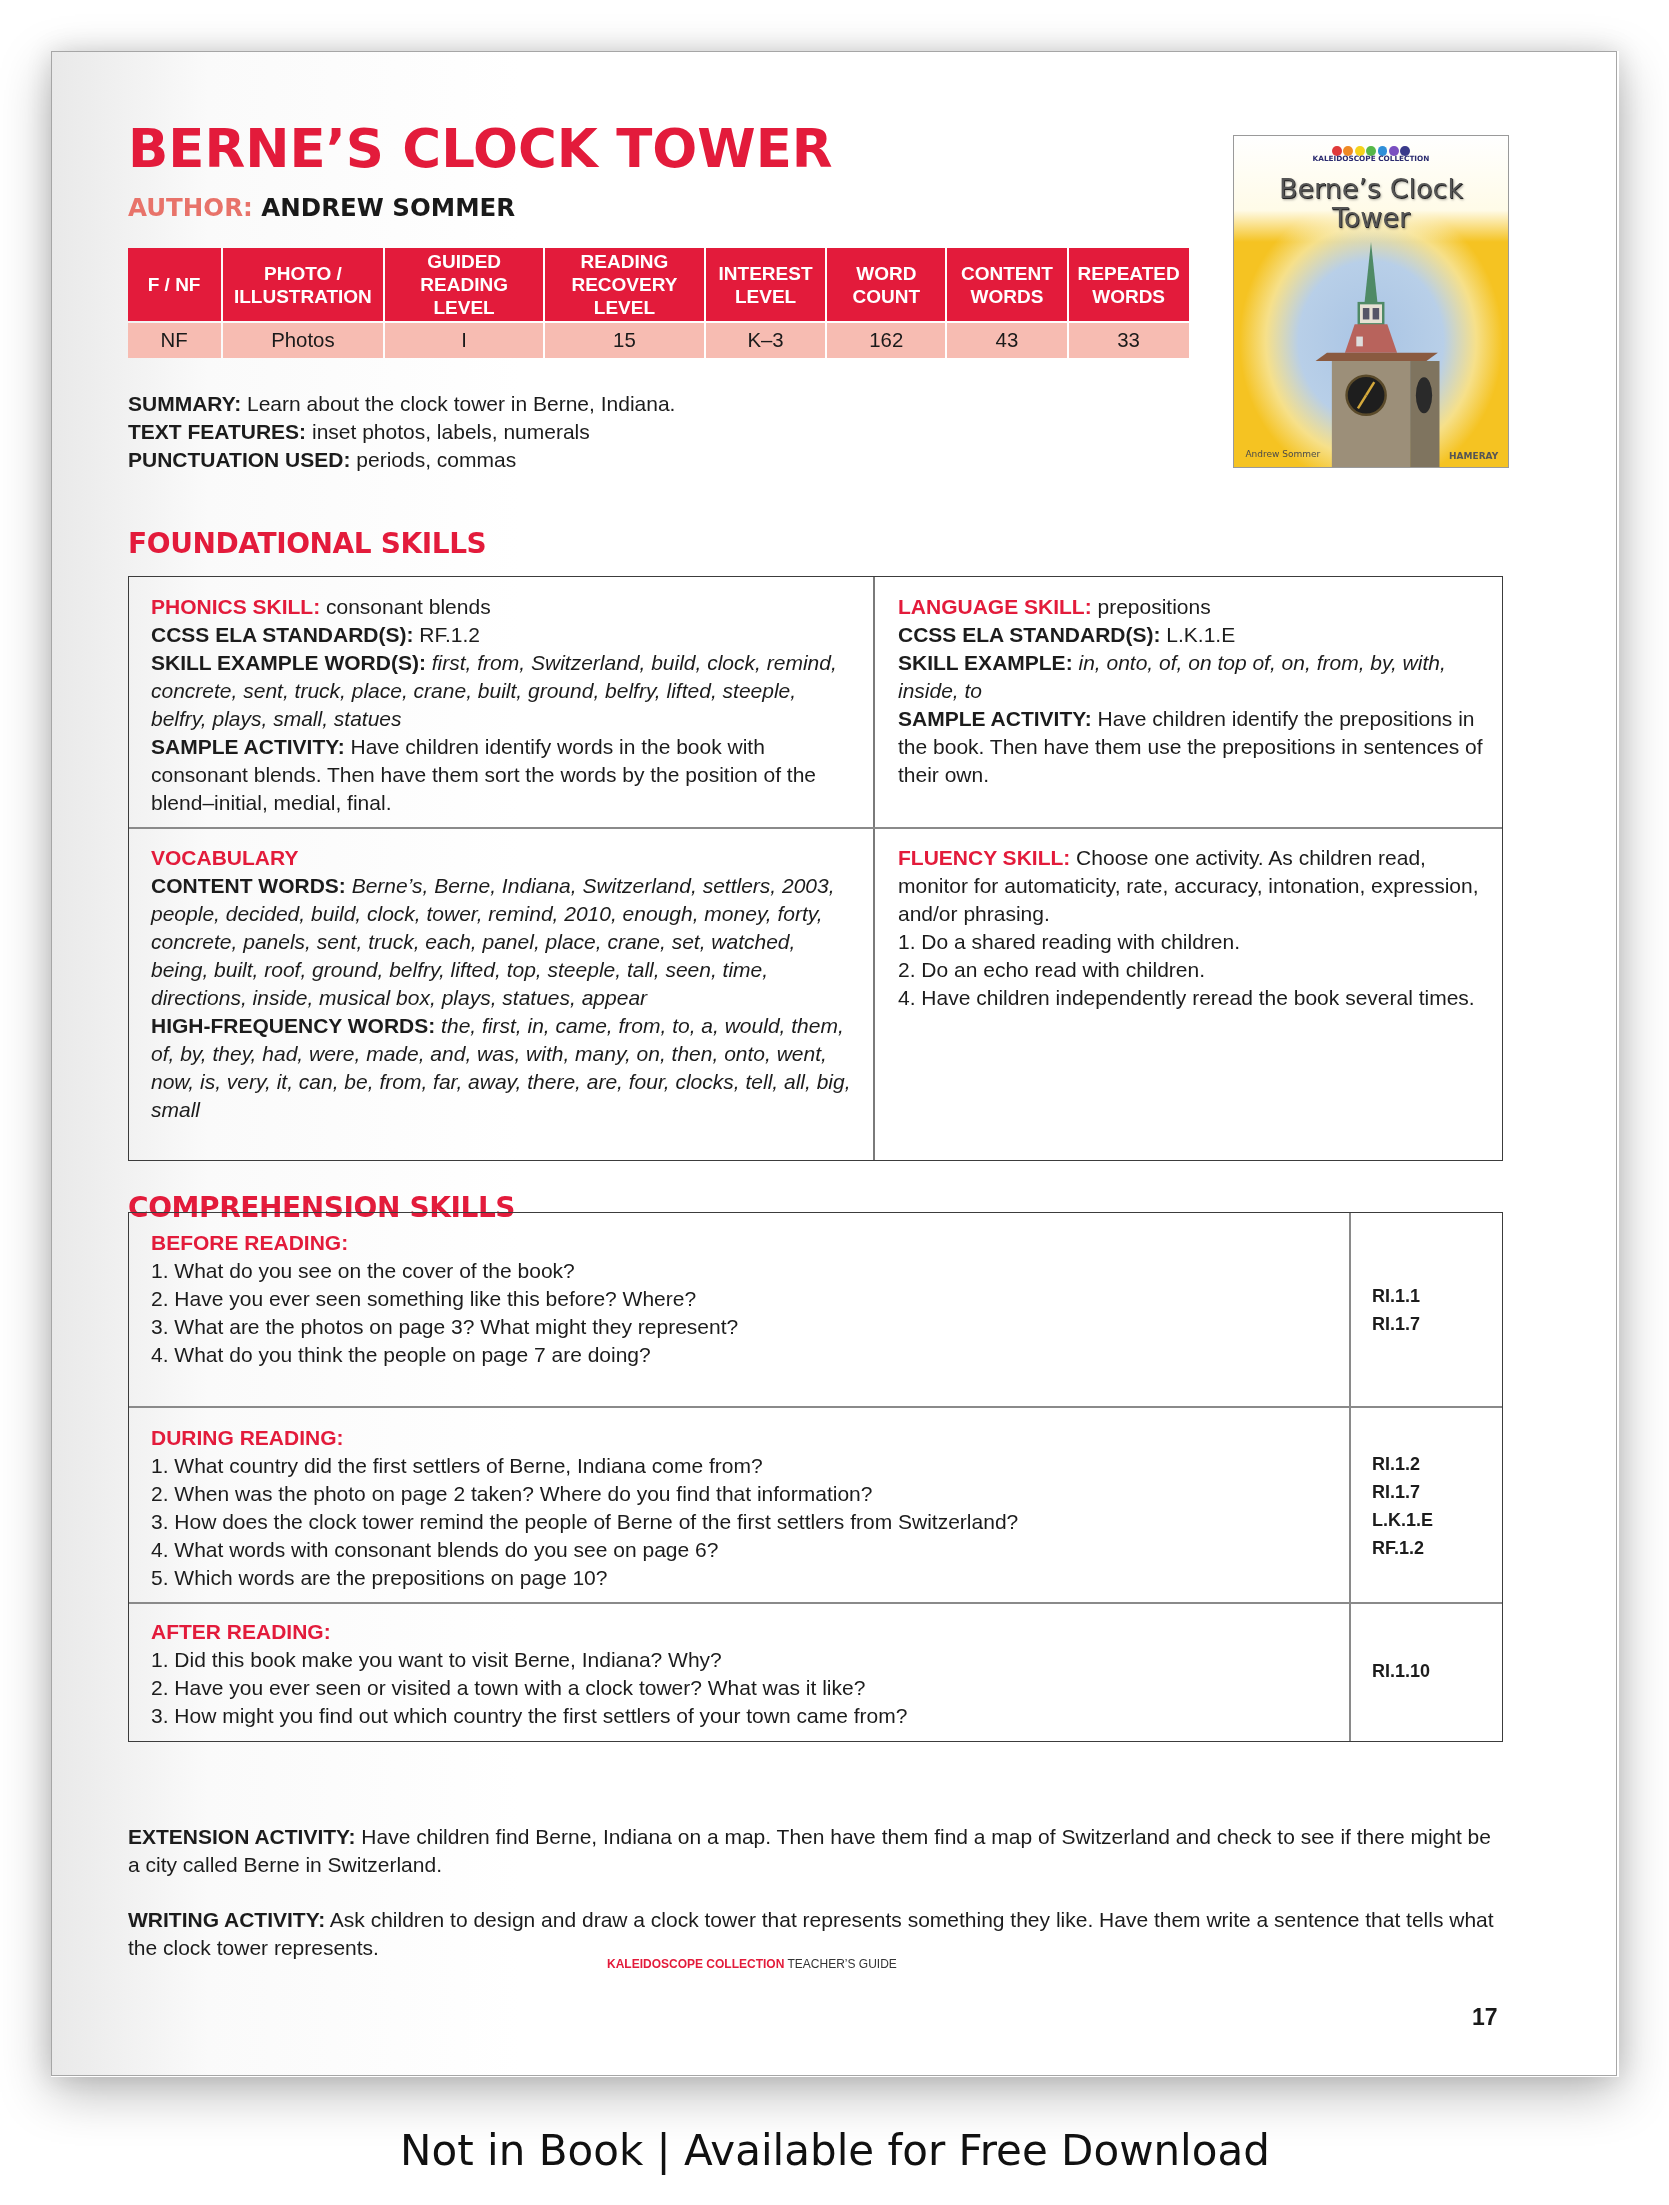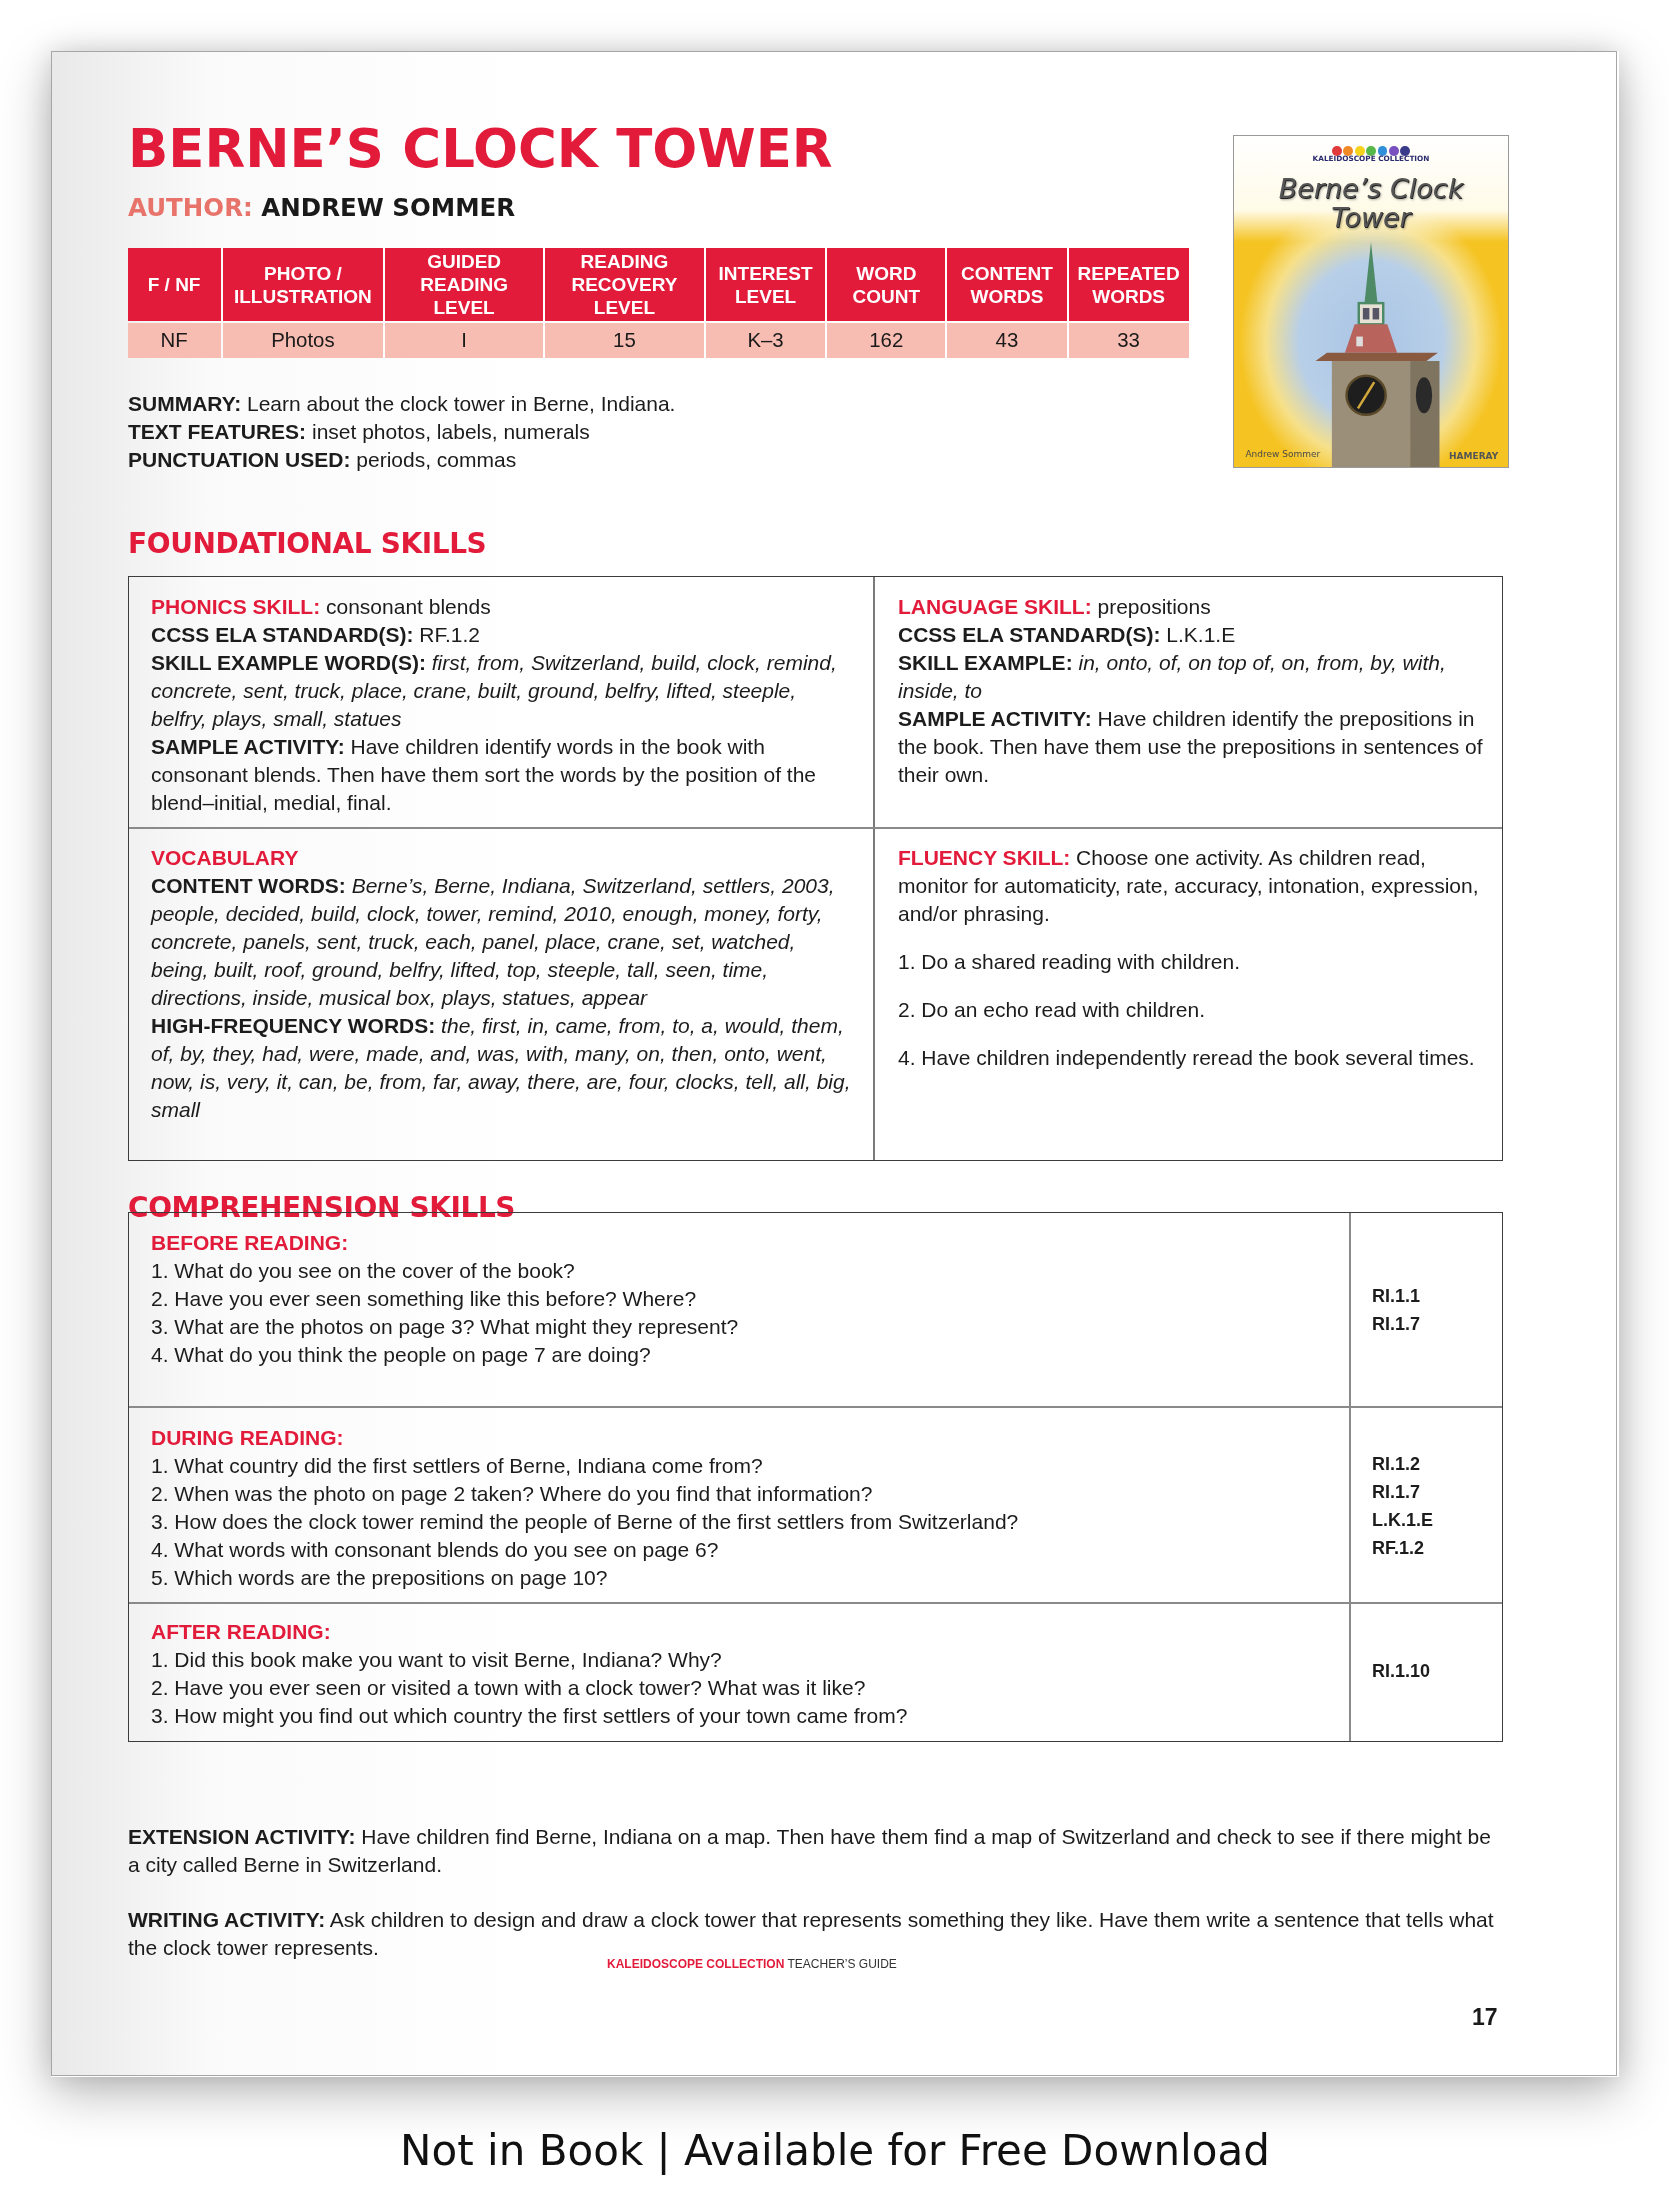--- a/index.html
+++ b/index.html
@@ -66,21 +66,20 @@
   .cover .series {
     position: absolute; top: 18px; width: 100%; text-align: center;
     font-family: "DejaVu Sans", sans-serif; font-size: 7.3px; font-weight: 700; color: #2b2b6f;
   }
   .cover .dots { position: absolute; top: 8.2px; left: 98px; width: 90px; height: 11.4px; }
   .cover .dots span { display: inline-block; width: 9.8px; height: 9.8px; border-radius: 50%; margin-right: 1.6px; }
   .cover .ctitle {
     position: absolute; top: 38px; width: 100%; text-align: center;
     font-family: "DejaVu Sans", sans-serif; font-size: 27px; line-height: 29px; color: #555;
     text-shadow: 0.8px 0.8px 0 #222, 1.6px 1.6px 2.4px rgba(0,0,0,0.35);
-    font-style: italic;
   }
   .cover .cauthor {
     position: absolute; left: 11.4px; bottom: 8.2px;
     font-family: "DejaVu Sans", sans-serif; font-size: 9px; color: #4a4a4a;
   }
   .cover .cpub {
     position: absolute; right: 9.8px; bottom: 6.5px;
     font-family: "DejaVu Sans", sans-serif; font-size: 9px; font-weight: 700; color: #555;
   }
   .cover svg { position: absolute; left: 0; top: 0; }
@@ -105,21 +104,21 @@
   .cell {
     position: absolute; font-size: 21px; line-height: 28px; color: #1c1c1c;
   }
   .cell .red { color: #e31b3b; font-weight: 700; }
   .cell b { font-weight: 700; }
   .cell i { font-style: italic; }
   .c1 { left: 22px; top: 16.3px; width: 701px; }
   .c2 { left: 769px; top: 16.3px; width: 587px; }
   .c3 { left: 22px; top: 267px; width: 701px; }
   .c4 { left: 769px; top: 267px; width: 587px; }
-  .fl li { list-style: none; padding-left: 26px; text-indent: -26px; margin-top: 20px; }
+  .fl li { list-style: none; padding-left: 26px; text-indent: -26px; }
   ul.fl { margin: 0; padding: 0; }
 
   
   .comp {
     left: 128px; top: 1212px; width: 1375px; height: 530px;
     border: 1.6px solid #3c3c3c; box-sizing: border-box;
   }
   .comp .vline { position: absolute; left: 1220px; top: 0; bottom: 0; width: 1.6px; background: #8a8a8a; }
   .comp .h1 { position: absolute; left: 0; right: 0; top: 193px; height: 1.6px; background: #8a8a8a; }
   .comp .h2 { position: absolute; left: 0; right: 0; top: 389px; height: 1.6px; background: #8a8a8a; }

